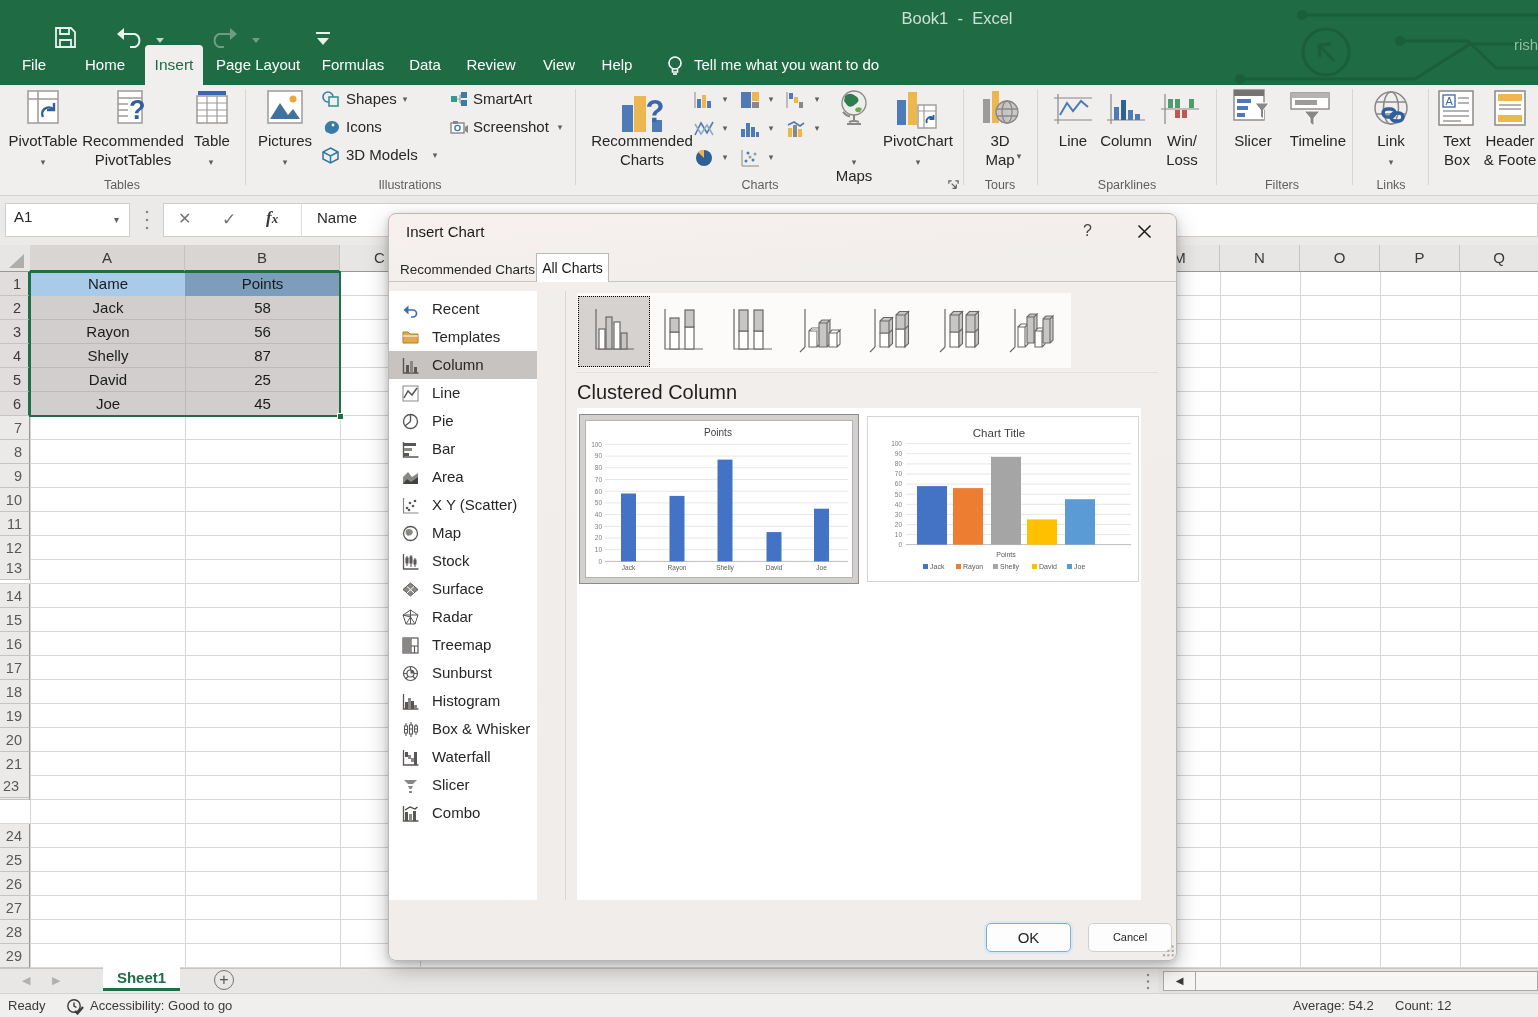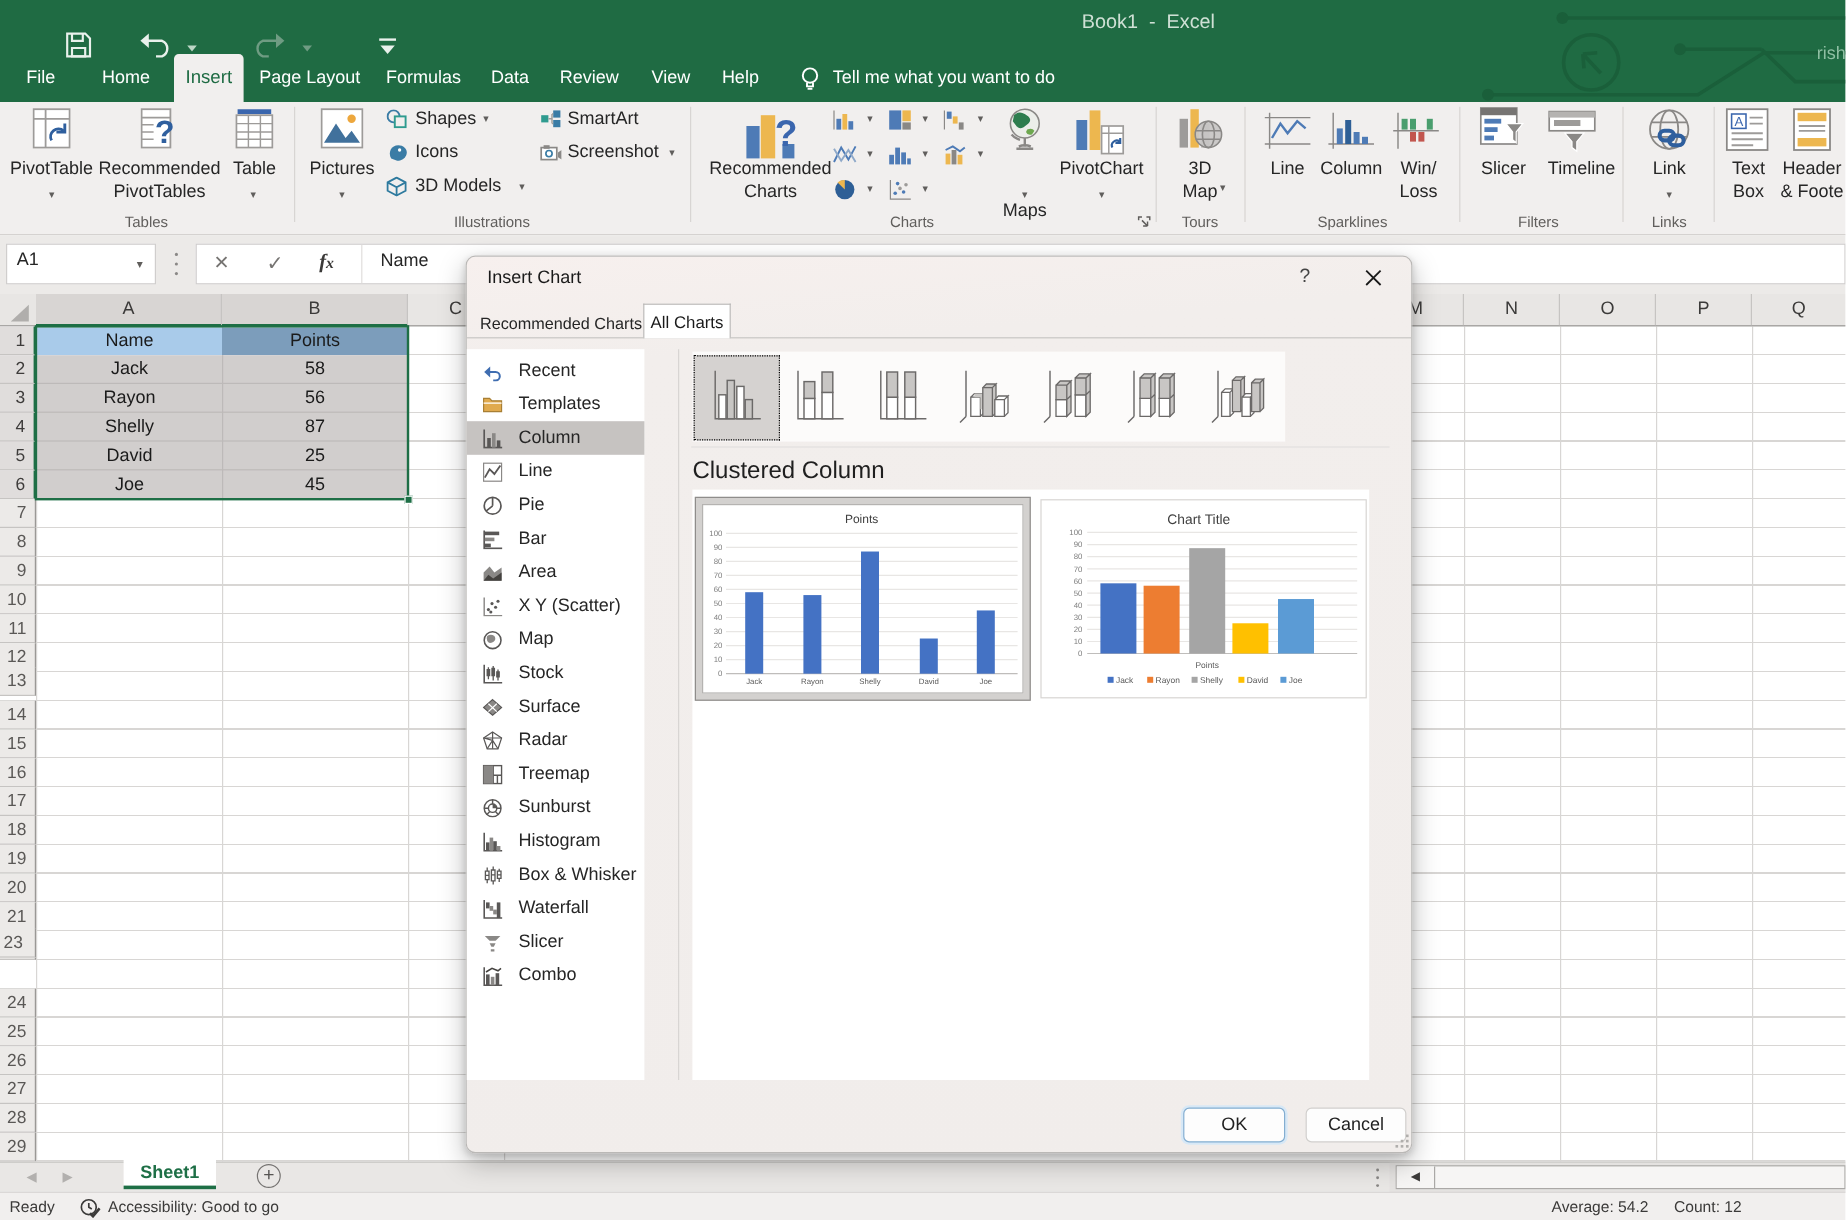--- a/index.html
+++ b/index.html
@@ -37,21 +37,21 @@
 
 #dialog { left:388px; top:213px; width:789px; height:748px; background:linear-gradient(175deg,#f7f0ee 0%,#f2eeec 12%,#f1edeb 100%); border:1px solid #bab8b6; border-radius:8px; box-shadow:0 8px 22px rgba(0,0,0,.26), 0 2px 6px rgba(0,0,0,.14); }
 .dlgtab { position:absolute; font-size:14.5px; color:#262626; }
 #leftpanel { position:absolute; left:0; top:77px; width:148px; height:609px; background:#fff; }
 .litem { position:absolute; left:0; width:148px; height:28px; line-height:28px; font-size:15px; color:#262626; }
 .litem .txt { position:absolute; left:43px; top:0; }
 .licon { position:absolute; left:13px; top:6px; width:17px; height:17px; }
 #thumbstrip { position:absolute; left:188px; top:79px; width:494px; height:75px; background:#fcfbfa; }
 .thumb { position:absolute; top:3px; width:68px; height:68px; }
 #okbtn { position:absolute; left:597px; top:709px; width:85px; height:29px; background:#fdfdfd; border:1px solid #84aed1; box-shadow:0 0 0 2px #d7e8f6; border-radius:5px; font-size:15px; color:#1f1f1f; text-align:center; line-height:27px; }
-#cancelbtn { position:absolute; left:699px; top:709px; width:84px; height:29px; background:#fdfdfd; border:1px solid #d2d0ce; border-radius:5px; font-size:15px; color:#1f1f1f; text-align:center; line-height:27px; }
+#cancelbtn { position:absolute; left:699px; top:709px; width:84px; height:29px; background:#fdfdfd; border:1px solid #d2d0ce; border-radius:5px; font-size:11px; color:#1f1f1f; text-align:center; line-height:27px; }
 </style>
 </head>
 <body>
 <div id="root">
   <div class="abs" id="titlebar">
     <svg class="abs" style="left:0;top:0;" width="1538" height="85" viewBox="0 0 1538 85">
 
       <g stroke="#1a5f3a" stroke-width="3" fill="none">
         <circle cx="1326" cy="52" r="23"></circle>
         <path d="M1334 61 L1319 45 M1319 45 L1331 44 M1319 45 L1320 57"></path>

